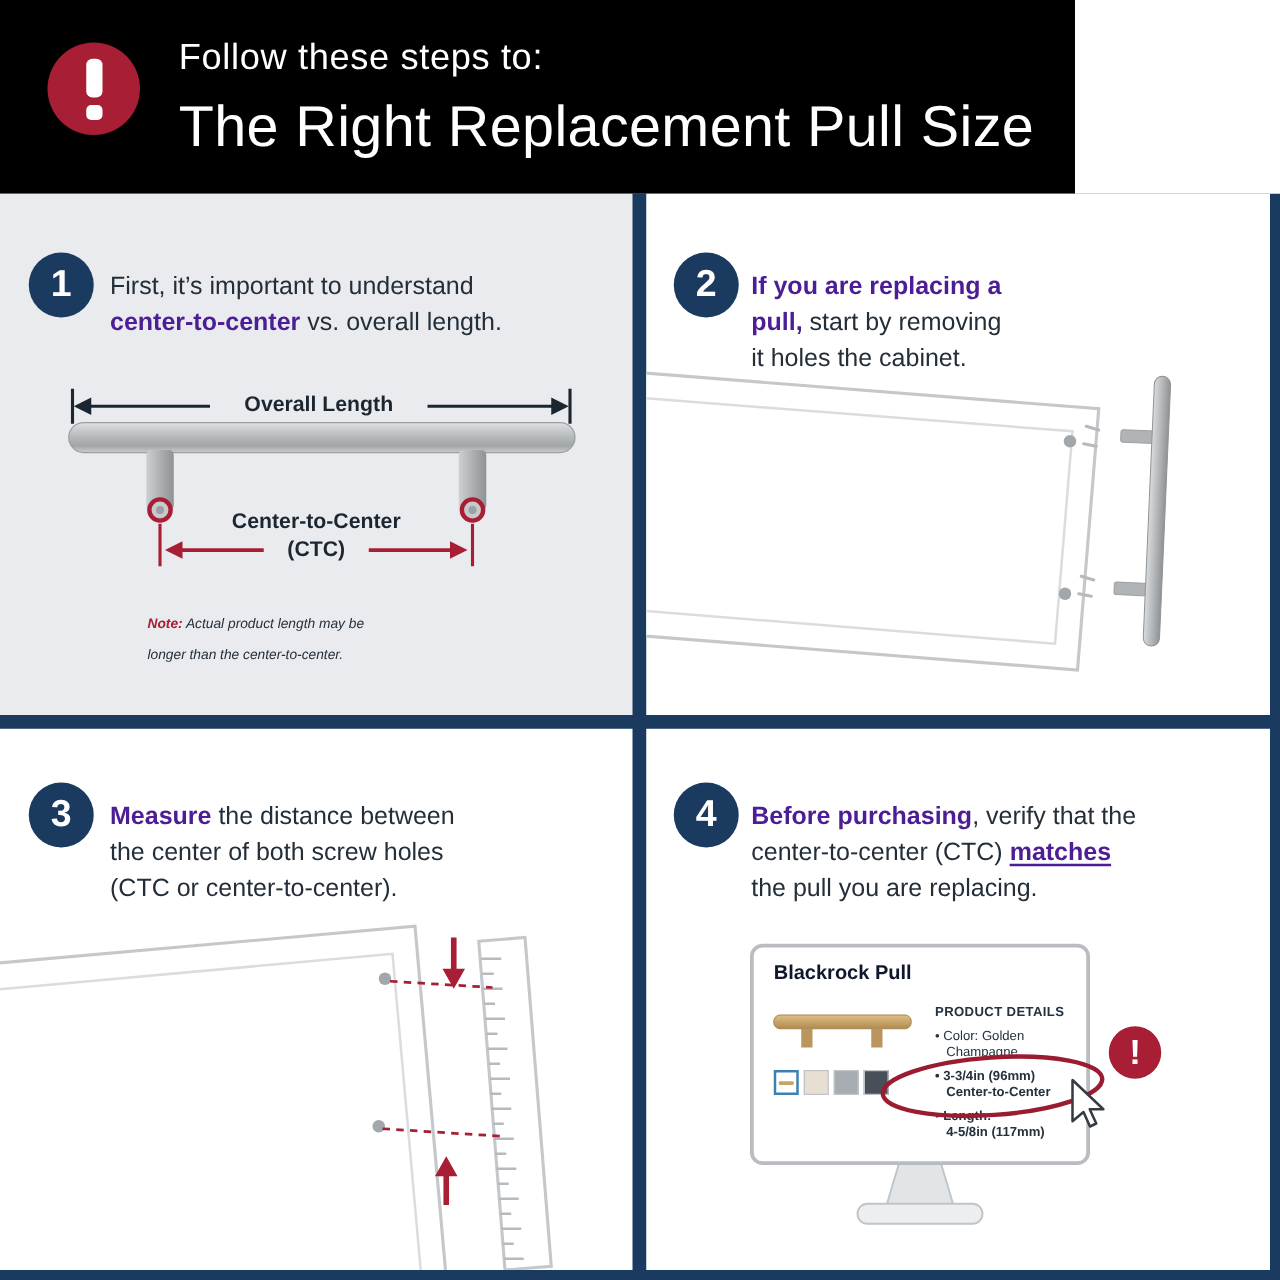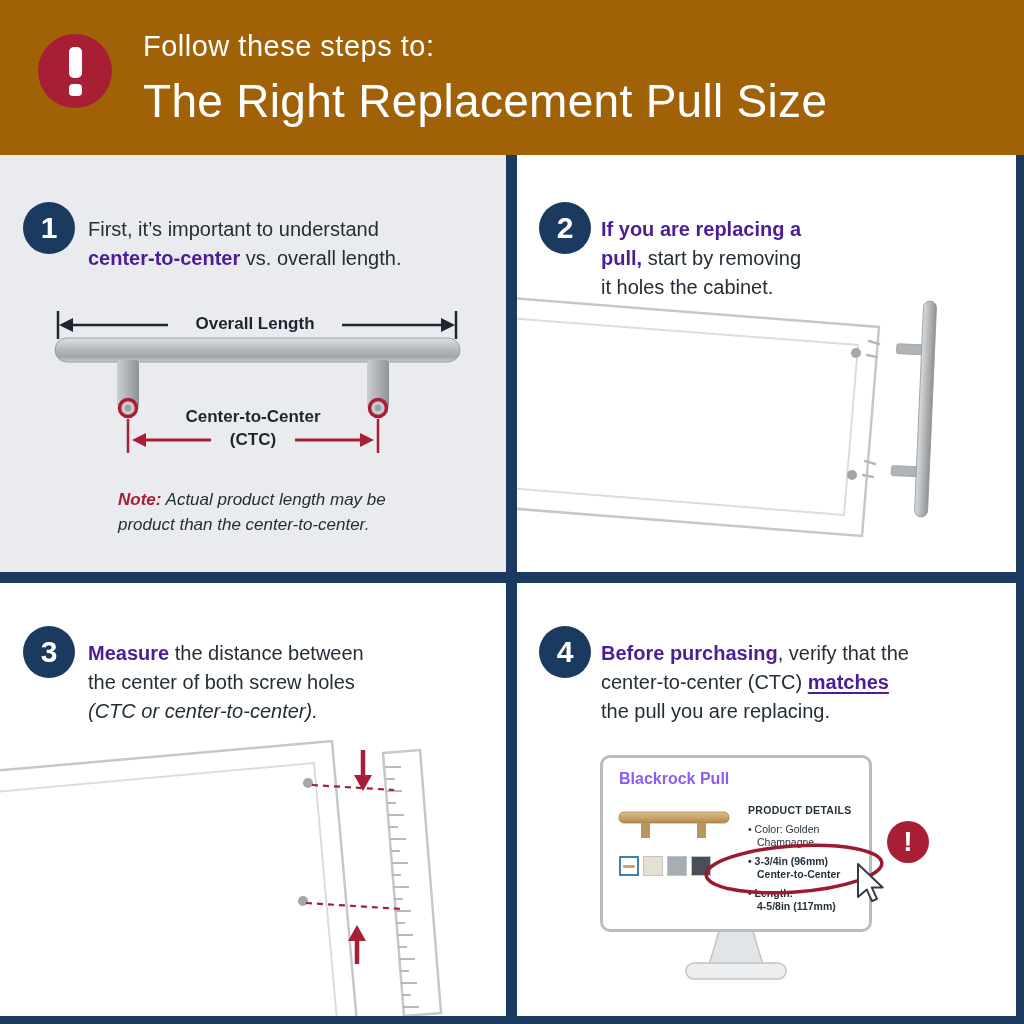--- a/index.html
+++ b/index.html
@@ -1,21 +1,21 @@
 <!DOCTYPE html>
 <html><head>
 <meta charset="utf-8">
 <style>
   *{margin:0;padding:0;box-sizing:border-box}
   html,body{width:1024px;height:1024px}
   body{font-family:"Liberation Sans",sans-serif;background:#fff}
   .page{position:relative;width:1024px;height:1024px;overflow:hidden;background:#fff}
 
   
-  .hd{position:absolute;left:0;top:0;width:1024px;height:155px;background:#a16207}
+  .hd{position:absolute;left:0;top:0;width:860px;height:155px;background:#000000}
   .alert-circle{position:absolute;left:38px;top:34px;width:74px;height:74px;border-radius:50%;
     background:#a81e34;display:flex;flex-direction:column;align-items:center;justify-content:center}
   .excl-bar{width:13px;height:31px;background:#fff;border-radius:5px}
   .excl-dot{width:13px;height:12px;background:#fff;border-radius:4px;margin-top:6px}
   .hd-intro{position:absolute;left:143px;top:30px;font-size:29px;color:#fff;letter-spacing:.5px}
   .hd-title{position:absolute;left:143px;top:74px;font-size:46px;color:#fff;letter-spacing:.3px;white-space:nowrap}
   .hd-title .light{font-weight:400}
   .hd-title .strong{font-weight:400}
 
   
@@ -33,38 +33,38 @@
   .p3 .badge{left:23px;top:43px}
   .p4 .badge{left:22px;top:43px}
 
   .stext{position:absolute;font-size:20px;line-height:29px;color:#232e39;z-index:5}
   .p1 .stext{left:88px;top:60px}
   .p2 .stext{left:84px;top:60px}
   .p3 .stext{left:88px;top:56px}
   .p4 .stext{left:84px;top:56px}
   .bb{font-weight:700;color:#4c1d95}
   .uu{text-decoration:underline;text-underline-offset:3px}
-  .it{font-style:italic}
+  .it{}
 
   .illus{position:absolute;left:0;top:0;width:100%;height:100%}
 
   
   .dlabel{position:absolute;font-weight:700;font-size:17px;color:#1b2631;text-align:center;z-index:4}
   .overall{left:171px;top:159px;width:168px}
   .ctc1{left:133px;top:252px;width:240px}
   .ctc2{left:193px;top:275px;width:120px}
-  .note{position:absolute;left:118px;top:332px;width:336px;font-size:17px;line-height:25px;
+  .note{position:absolute;left:118px;top:332px;width:336px;font-size:11px;line-height:25px;
     font-style:italic;color:#232e39}
   .nlabel{font-weight:700;color:#a81e34}
 
   
   .standsvg{position:absolute;left:0;top:0;width:100%;height:100%;z-index:1}
   .monitor{position:absolute;left:83px;top:172px;width:272px;height:177px;background:#fff;
     border:3px solid #b9bdc1;border-radius:10px;z-index:2}
-  .m-title{position:absolute;left:16px;top:12px;font-size:16px;font-weight:700;color:#8b5cf6}
+  .m-title{position:absolute;left:16px;top:12px;font-size:16px;font-weight:700;color:#0f172a}
   .m-pull{position:absolute;left:12px;top:42px;width:120px;height:48px}
   .m-thumbs{position:absolute;left:16px;top:98px;display:flex;gap:4px}
   .thumb{width:20px;height:20px;border:1px solid #c0c4c7;background:#fff}
   .thumb.sel{border:2px solid #3d82ae;display:flex;align-items:center;justify-content:center}
   .mini-gold{width:12px;height:3px;background:#c9a469;border-radius:1px}
   .thumb.t2{background:#e7dfd1}
   .thumb.t3{background:#a7adb3}
   .thumb.t4{background:#474f58}
   .m-details{position:absolute;left:145px;top:46px;width:132px;font-size:10.5px;line-height:13px;color:#25313d}
   .m-dhead{font-weight:700;letter-spacing:.3px}
@@ -143,21 +143,21 @@
         <polygon points="132,285 146,278 146,292" fill="#a81e34"></polygon>
         <polygon points="374,285 360,278 360,292" fill="#a81e34"></polygon>
       </svg>
 
       <div class="dlabel overall">Overall Length</div>
       <div class="dlabel ctc1">Center-to-Center</div>
       <div class="dlabel ctc2">(CTC)</div>
 
       <p class="note">
         <span class="nlabel">Note:</span><span> Actual product length may be</span><br>
-        <span>product than the center-to-center.</span>
+        <span>longer than the center-to-center.</span>
       </p>
     </section>
 
     <section class="panel p2">
       <div class="badge">2</div>
       <p class="stext">
         <span class="bb">If you are replacing a</span><br>
         <span class="bb">pull,</span><span> start by removing</span><br>
         <span>it holes the cabinet.</span>
       </p>

